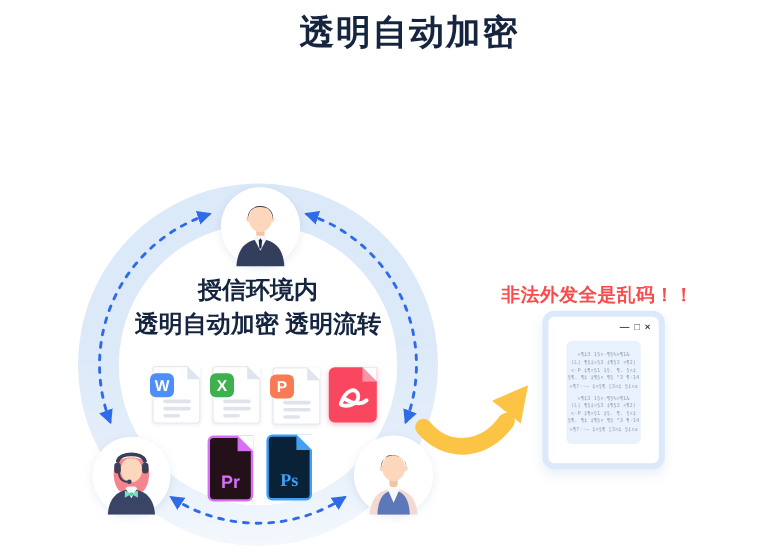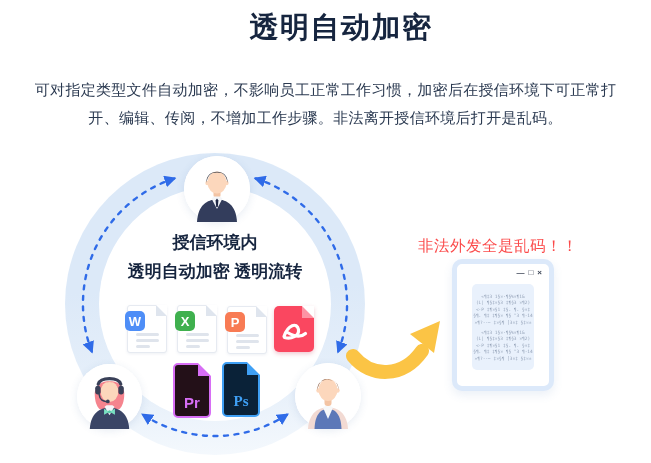--- a/index.html
+++ b/index.html
@@ -12,21 +12,21 @@
         font-size:15px;line-height:28px;color:#2A3950;letter-spacing:.3px;}
 
   
   .diagram{position:absolute;left:65px;top:153px;width:300px;height:302px;}
   .ring{position:absolute;left:0;top:0;width:300px;height:302px;border-radius:50%;
         background:linear-gradient(178deg,#DCE9F8 45%,#E7F0FA 78%,#F5F9FD 100%);}
   .ring-inner{position:absolute;left:34px;top:34px;width:232px;height:234px;border-radius:50%;background:#fff;}
   .arcs{position:absolute;left:0;top:0;}
 
   .center-text{position:absolute;left:0;top:75px;width:100%;text-align:center;
-               font-size:17px;line-height:29px;font-weight:800;color:#16253F;}
+               font-size:20px;line-height:29px;font-weight:800;color:#16253F;}
 
   .avatar{position:absolute;border-radius:50%;background:#fff;box-shadow:0 2px 8px rgba(60,100,160,.12);}
   .av-top{left:119px;top:3px;width:66px;height:66px;}
   .av-bl{left:12px;top:211px;width:65px;height:65px;}
   .av-br{left:230px;top:210px;width:66px;height:66px;}
   .avatar svg{display:block;width:100%;height:100%;}
 
   
   .doc{position:absolute;width:38px;height:46px;background:#fff;border:1px solid #E6EAF1;
        border-radius:3px;box-shadow:0 1px 3px rgba(40,70,120,.08);}
@@ -54,37 +54,36 @@
   .pr{left:108px;top:210px;background:#231018;border:2px solid #D76EF5;color:#D76EF5;}
   .pr .fold{background:linear-gradient(to left bottom,#ffffff 0 49%,#D76EF5 51%);}
   .ps{left:157px;top:209px;background:#0A2238;border:2px solid #3FA0F5;color:#3FA0F5;font-family:Liberation Serif, serif;}
   .ps .fold{background:linear-gradient(to left bottom,#ffffff 0 49%,#3FA0F5 51%);}
 
   
   .cta{position:absolute;left:345px;top:306px;}
 
   
   .warn{position:absolute;left:405px;top:236px;width:186px;text-align:center;
-        font-size:15.5px;font-weight:400;color:#FB4A4A;letter-spacing:.5px;}
+        font-size:15.5px;font-weight:700;color:#FB4A4A;letter-spacing:.5px;}
   .window{position:absolute;left:452px;top:259px;width:92px;height:122px;background:#fff;
           border:5px solid #DCE9FA;border-radius:10px;box-shadow:0 4px 10px rgba(90,130,190,.12);box-sizing:content-box;}
   .titlebar{height:17px;display:flex;justify-content:flex-end;align-items:center;gap:4px;
             padding-right:7px;color:#3A4354;font-size:8px;font-weight:700;}
   .content{margin:3px auto 0;width:62px;height:86px;background:#E9F1FC;border-radius:5px;
            box-sizing:border-box;padding-top:10px;text-align:center;color:#98A6BB;
            font-size:4.5px;line-height:6.4px;font-family:"DejaVu Sans Mono",monospace;}
   .content .gap{height:4px;}
 </style>
 </head>
 <body>
 
 <div class="page">
 
   <h1 class="title">透明自动加密</h1>
-  <p class="desc">可对指定类型文件自动加密，不影响员工正常工作习惯，加密后在授信环境下可正常打开、编辑、传阅，不增加工作步骤。非法离开授信环境后打开是乱码。</p>
 
   <div class="diagram">
     <div class="ring"></div>
     <div class="ring-inner"></div>
 
     <svg class="arcs" width="300" height="302" viewBox="0 0 300 302">
       <defs>
         <marker id="ah" viewBox="0 0 10 10" refX="8" refY="5" markerWidth="5" markerHeight="5" orient="auto-start-reverse">
           <path d="M0 0 L10 5 L0 10 Z" fill="#2F6BE8"></path>
         </marker>

